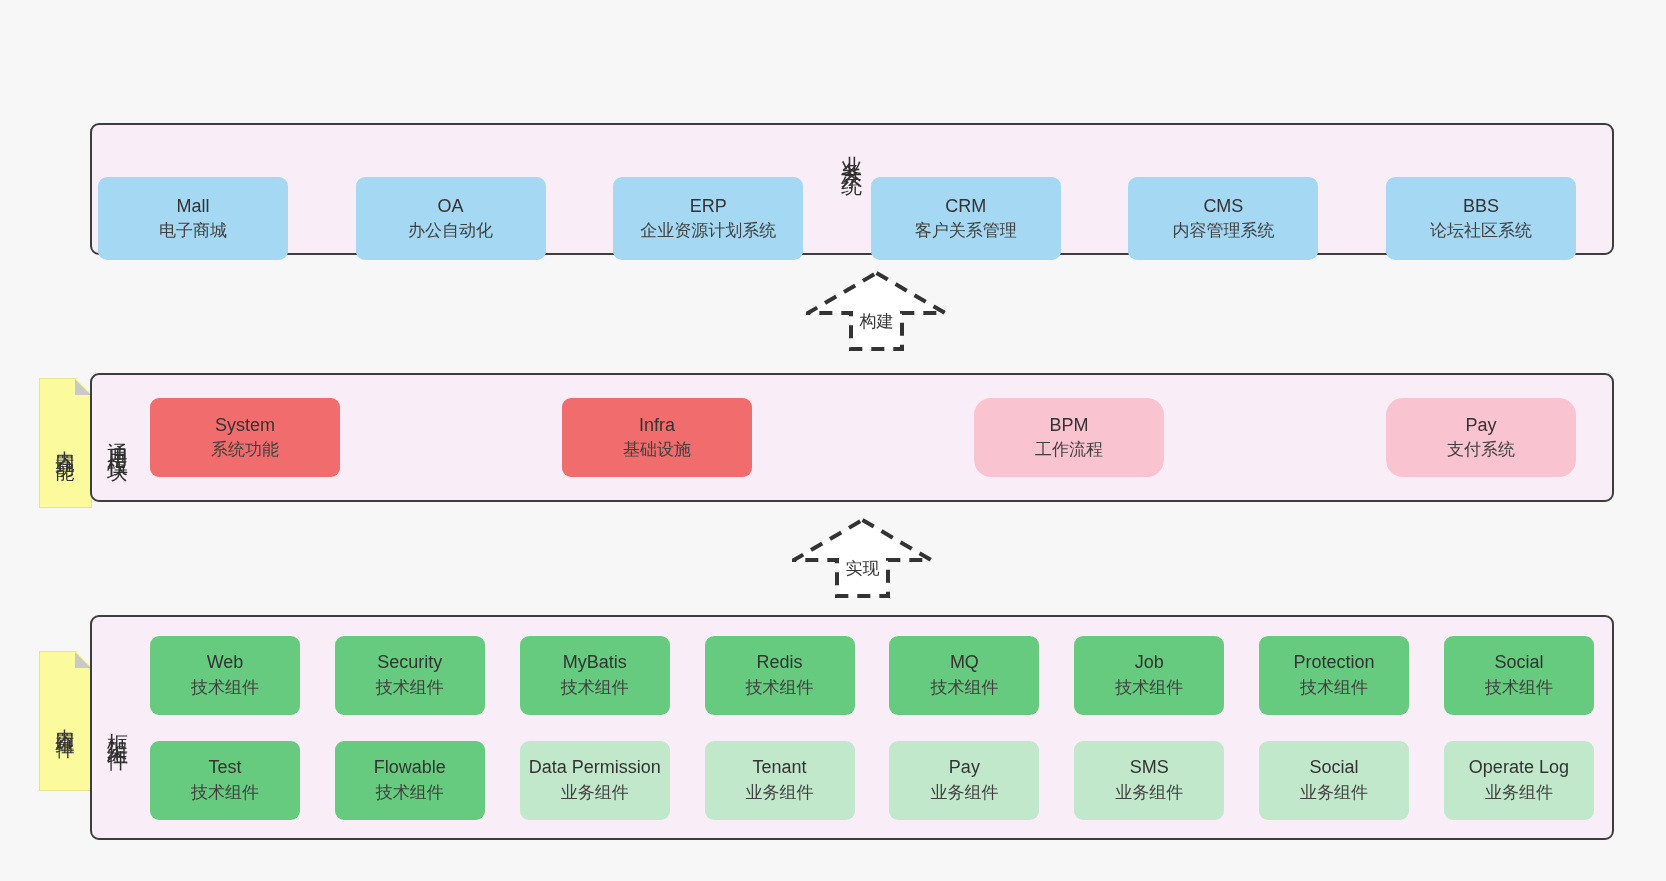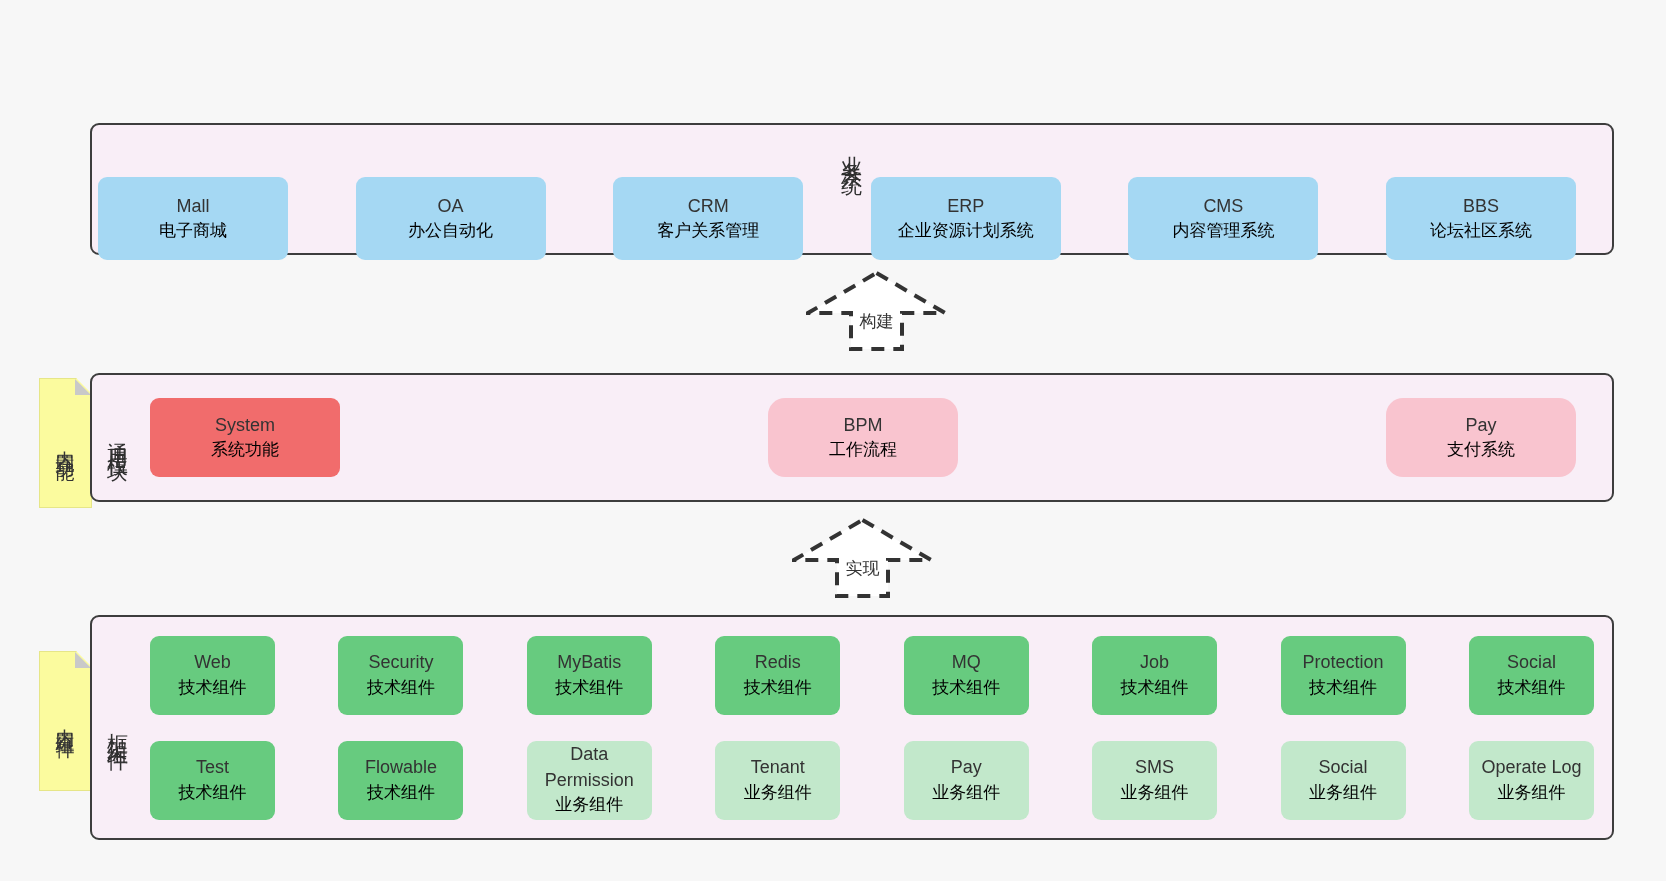--- a/index.html
+++ b/index.html
@@ -59,23 +59,23 @@
     border-radius: 9px;
     display: flex;
     flex-direction: column;
     align-items: center;
     justify-content: center;
     text-align: center;
     line-height: 1.42;
   }
   .row6 .box { width: 190px; height: 83px; }
   #panel-modules .row6 .box { height: 79px; }
-  .row8 .box { width: 125px; height: 79px; padding: 0 8px; }
+  .row8 .box { width: 150px; height: 79px; padding: 0 8px; }
   .box-title { font-size: 18px; color: #333; }
-  .box-sub   { font-size: 17px; color: #000000; }
+  .box-sub   { font-size: 17px; color: #404040; }
   .blue        { background: var(--blue, #a5d8f3); }
   .red         { background: var(--red, #f16c6c); }
   .pink        { background: var(--pink, #f9c4cf); border-radius: 17px; }
   .green       { background: var(--green-dark, #67cb7f); }
   .green-light { background: var(--green-light, #c2e8cb); }
 
   .note {
     position: absolute;
     left: 39px;
     width: 53px;
@@ -136,26 +136,26 @@
       <div class="boxes row6">
         <div class="box blue">
           <div class="box-title">Mall</div>
           <div class="box-sub">电子商城</div>
         </div>
         <div class="box blue">
           <div class="box-title">OA</div>
           <div class="box-sub">办公自动化</div>
         </div>
         <div class="box blue">
+          <div class="box-title">ERP</div>
+          <div class="box-sub">企业资源计划系统</div>
+        </div>
+        <div class="box blue">
           <div class="box-title">CRM</div>
           <div class="box-sub">客户关系管理</div>
-        </div>
-        <div class="box blue">
-          <div class="box-title">ERP</div>
-          <div class="box-sub">企业资源计划系统</div>
         </div>
         <div class="box blue">
           <div class="box-title">CMS</div>
           <div class="box-sub">内容管理系统</div>
         </div>
         <div class="box blue">
           <div class="box-title">BBS</div>
           <div class="box-sub">论坛社区系统</div>
         </div>
       </div>
@@ -177,20 +177,24 @@
   <section class="panel" id="panel-modules">
     <div class="label-col">
       <span class="vtext">通用模块</span>
     </div>
     <div class="rows">
       <div class="boxes row6">
         <div class="box red">
           <div class="box-title">System</div>
           <div class="box-sub">系统功能</div>
         </div>
+        <div class="box red">
+          <div class="box-title">Infra</div>
+          <div class="box-sub">基础设施</div>
+        </div>
         <div class="box pink">
           <div class="box-title">BPM</div>
           <div class="box-sub">工作流程</div>
         </div>
         <div class="box pink">
           <div class="box-title">Pay</div>
           <div class="box-sub">支付系统</div>
         </div>
       </div>
     </div>

